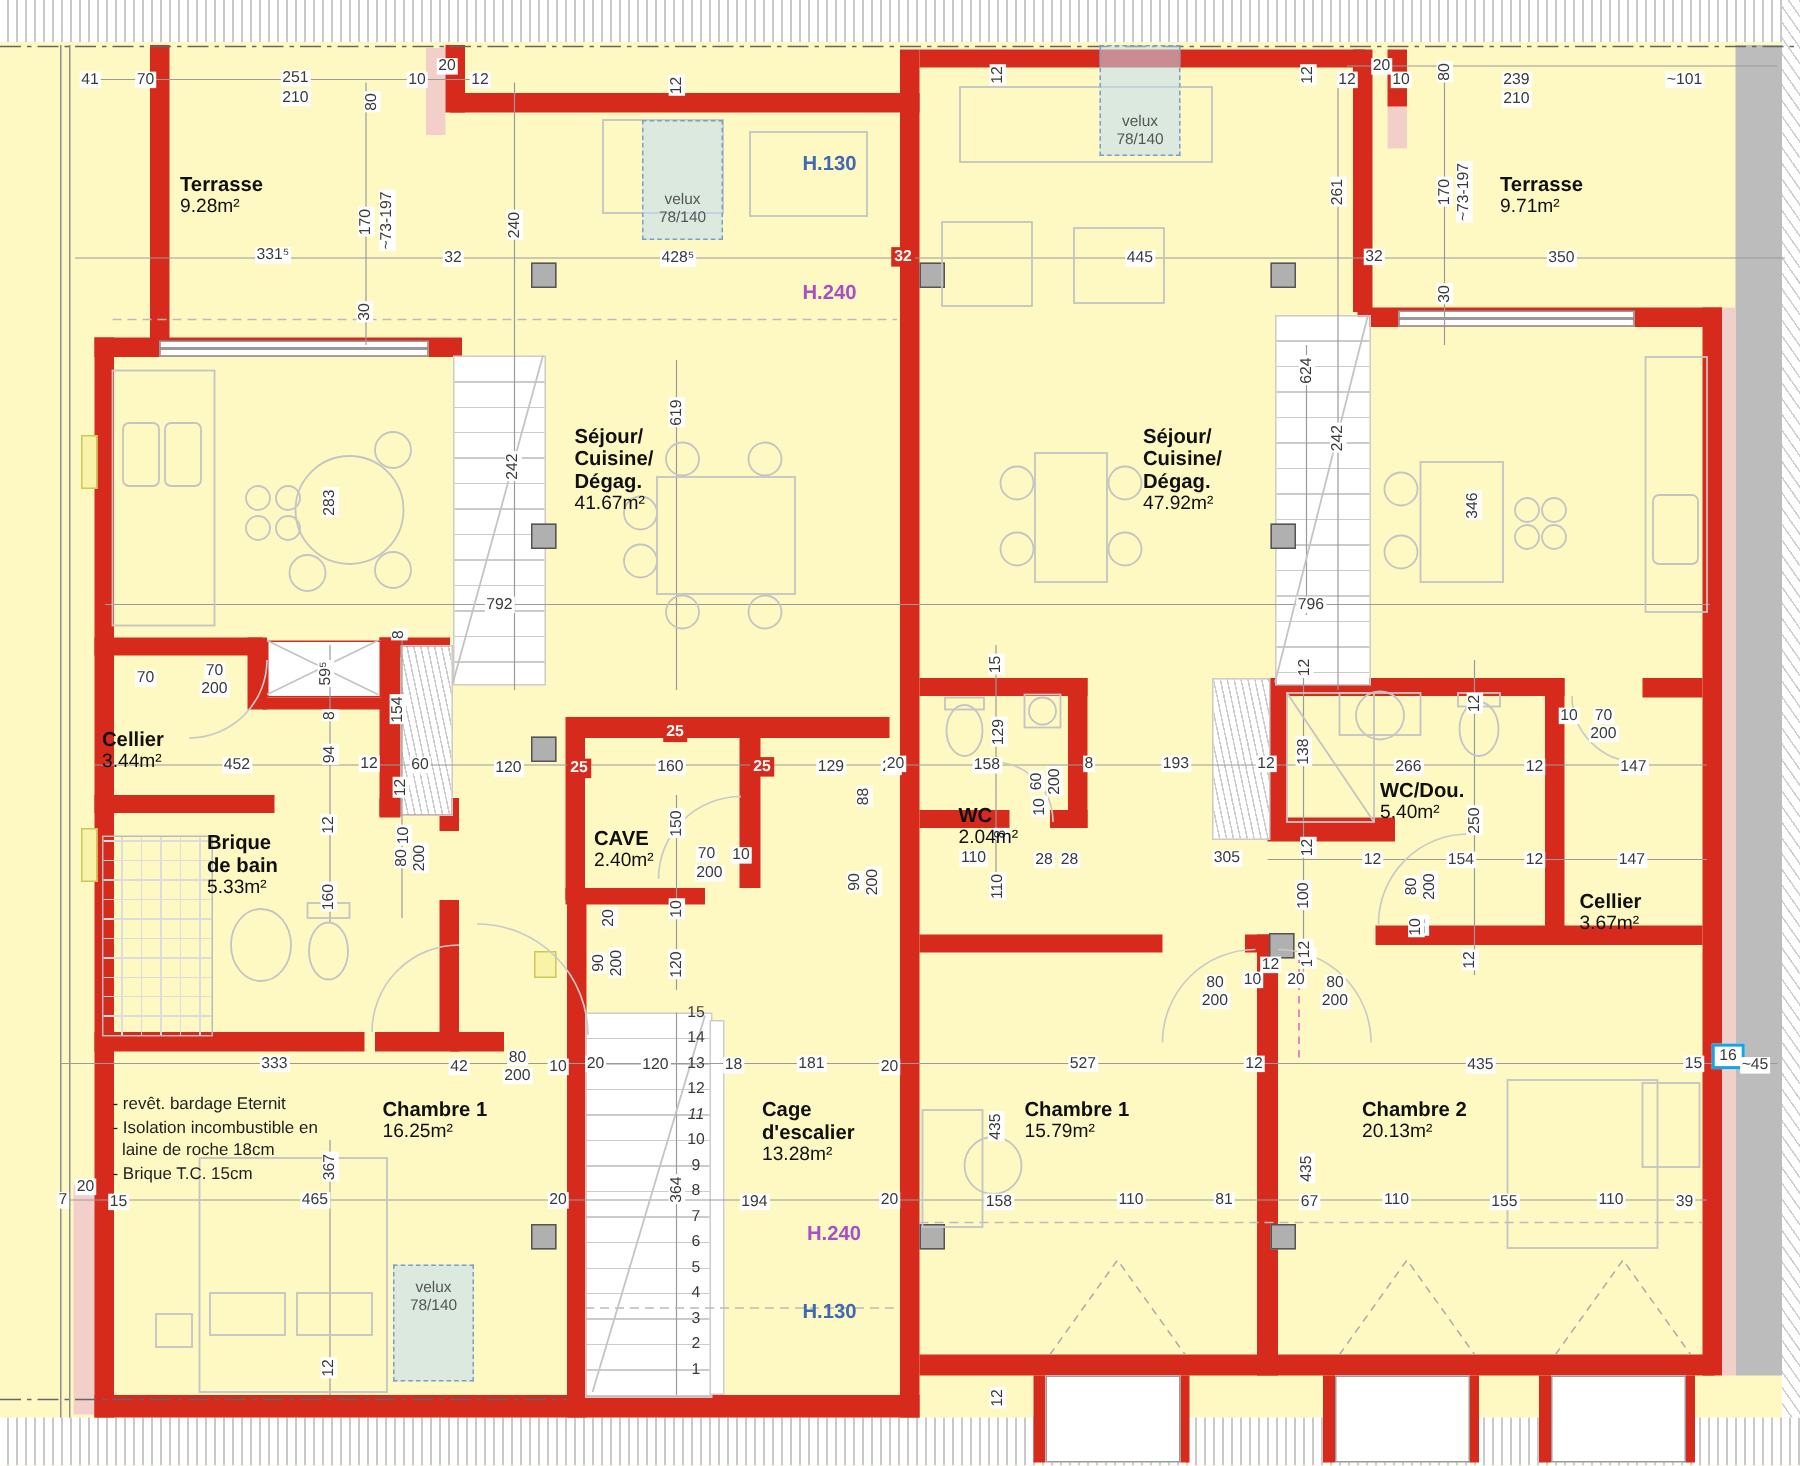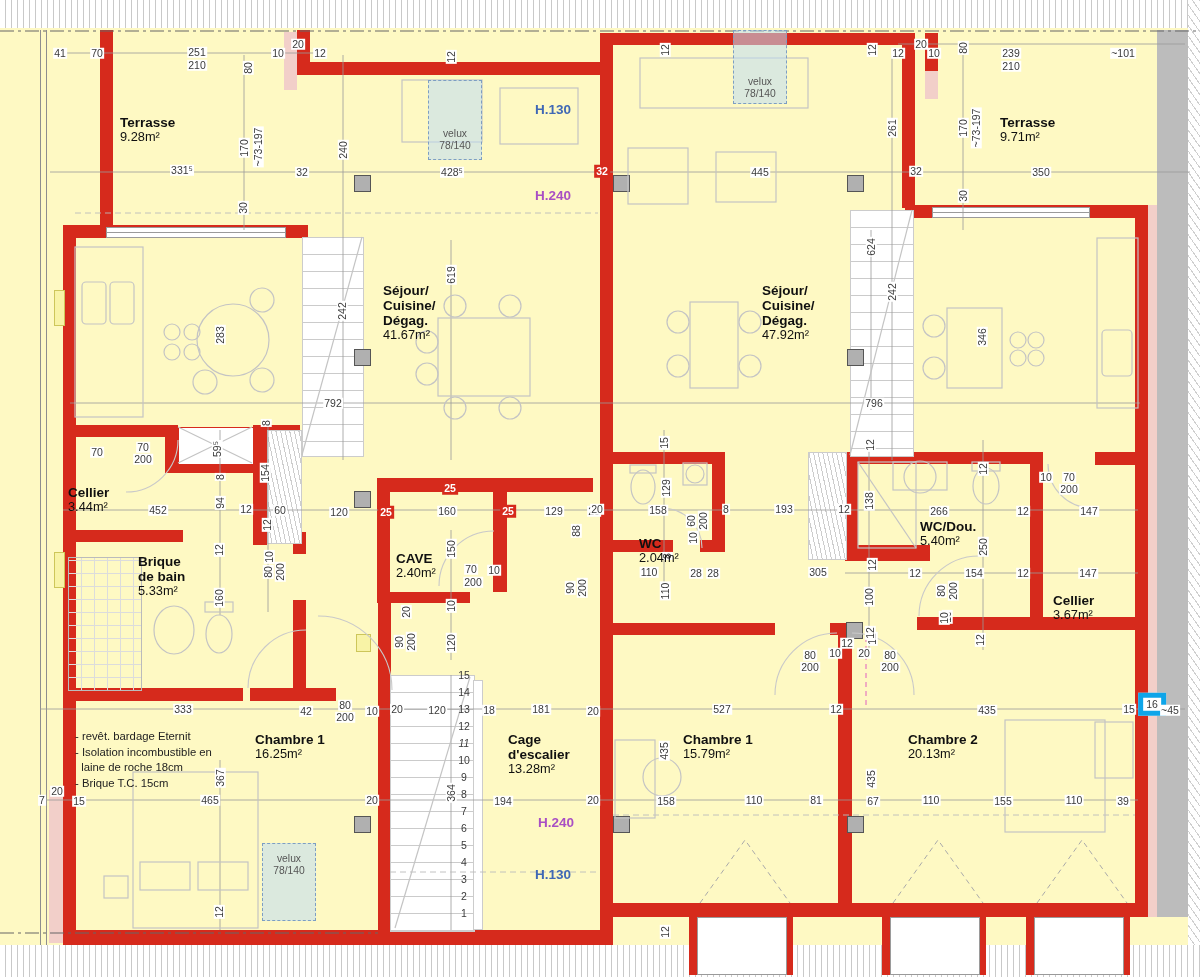--- a/index.html
+++ b/index.html
@@ -18,21 +18,21 @@
   .stringer{position:absolute;border:1px solid #ccc;background:#fff;}
   .zig{position:absolute;border:1px solid #ccc;background:repeating-linear-gradient(78deg,#fff 0 3.5px,#cdcdcd 3.5px 4.5px);}
   .tiles{position:absolute;border:1px solid #bbb;background-image:
      repeating-linear-gradient(0deg,transparent 0 12px,#dcdcdc 12px 13px),
      repeating-linear-gradient(90deg,transparent 0 12px,#dcdcdc 12px 13px);}
   .xbox{position:absolute;border:1.5px solid var(--red,#d62a1c);background:#fff;}
   .d{position:absolute;font-size:10.5px;color:#3a3a3a;background:#fff;padding:0 1px;line-height:1;
      transform:translate(-50%,-50%);white-space:nowrap;z-index:30;}
   .d.v{transform:translate(-50%,-50%) rotate(-90deg);}
   .d.w{background:var(--red,#d62a1c);color:#fff;font-weight:bold;padding:1px 2px;}
-  .d.b{border:5px solid #0ea5e9;padding:1px 3px;}
+  .d.b{border:2px solid #0ea5e9;padding:1px 3px;}
   .room{position:absolute;color:#101010;font-size:13.5px;font-weight:bold;line-height:1.12;z-index:30;}
   .room .area{font-weight:normal;font-size:12.8px;}
   .hl{position:absolute;font-weight:bold;font-size:13.5px;transform:translate(-50%,-50%);z-index:30;}
   .vx{position:absolute;background:rgba(189,220,244,.55);border:1.5px dashed #7d9ec2;z-index:20;}
   .vx span{position:absolute;left:0;width:100%;text-align:center;color:#555;font-size:10.3px;line-height:1;}
   .notes{position:absolute;font-size:11.3px;color:#222;line-height:1.38;white-space:pre;z-index:30;}
   svg.lw{position:absolute;left:0;top:0;z-index:15;pointer-events:none;}
 </style>
 </head>
 <body>

